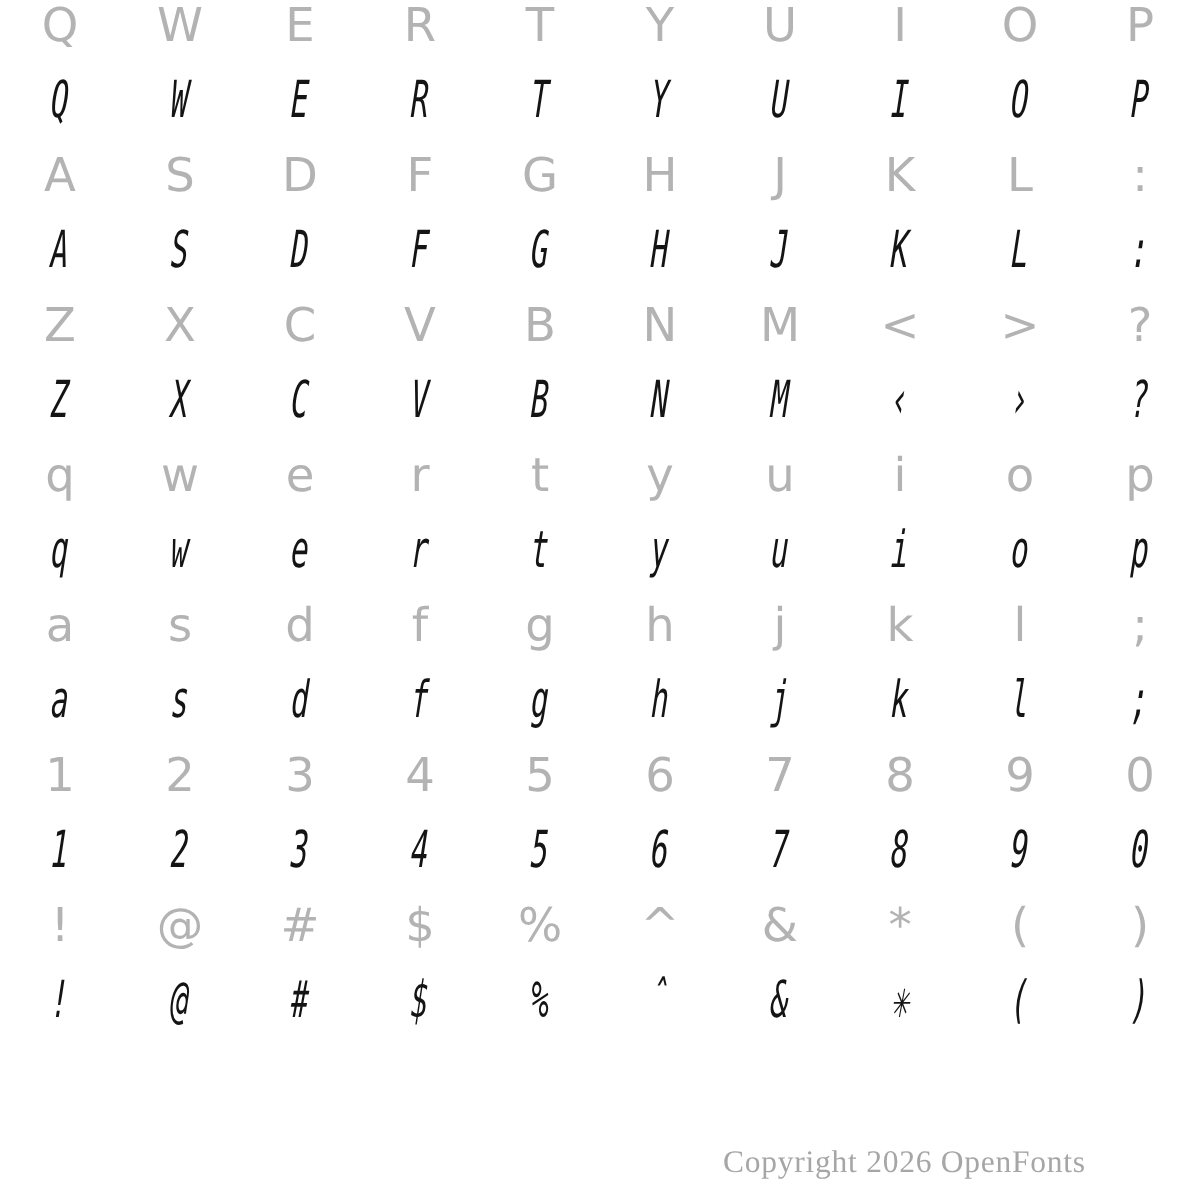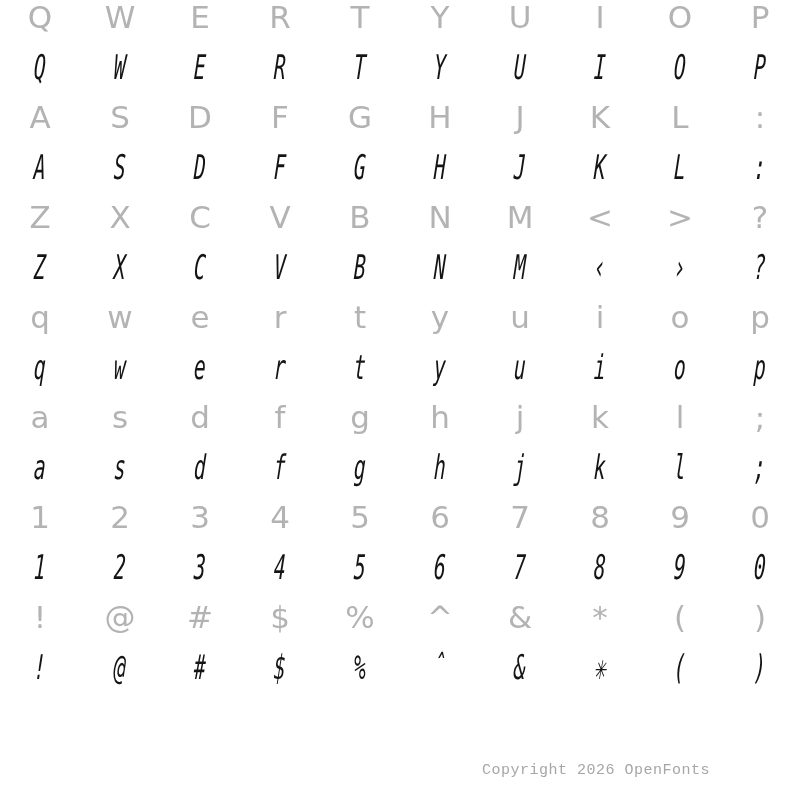--- a/index.html
+++ b/index.html
@@ -43,22 +43,22 @@
     font-size: 34px;
     font-weight: 400;
     color: var(--spec-black, #141414);
     transform: scaleX(0.58) skewX(-4deg);
     transform-origin: 50% 50%;
   }
   .copyright {
     position: absolute;
     left: 482px;
     top: 762px;
-    font-family: Liberation Mono, monospace;
-    font-size: 15px;
+    font-family: Liberation Serif, serif;
+    font-size: 21px;
     color: var(--copy-gray, #a6a6a6);
     letter-spacing: 0.5px;
   }
 </style>
 </head>
 <body style="--ref-gray: #b3b3b3; --spec-black: #141414; --copy-gray: #a6a6a6; background: rgb(255, 255, 255);">
 
 <div class="specimen-grid">
     <div class="char-row reference">
       <span class="char-cell">Q</span>

